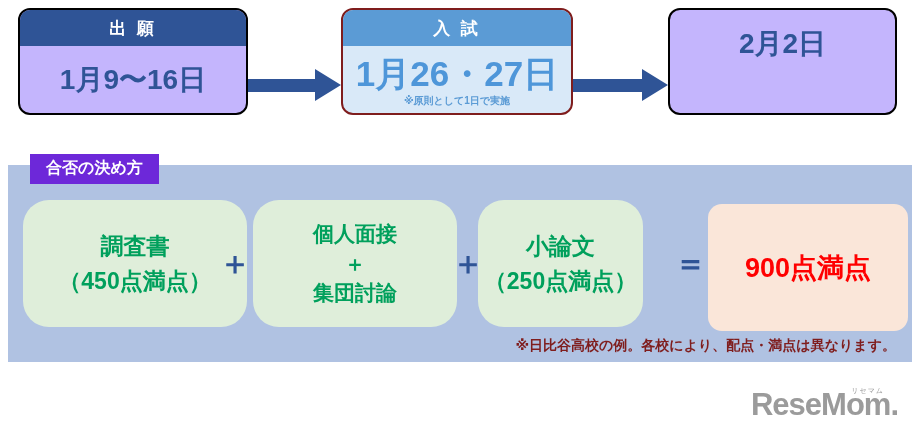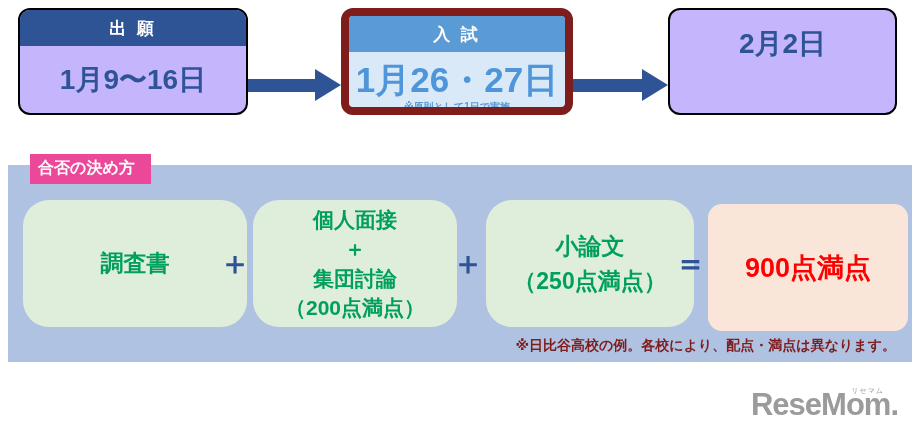--- a/index.html
+++ b/index.html
@@ -2,21 +2,21 @@
 <html><head>
 <meta charset="utf-8">
 <style>
   html,body{margin:0;padding:0;background:#ffffff;}
   body{font-family:"Liberation Sans","DejaVu Sans",sans-serif;}
   .stage{position:relative;width:920px;height:432px;background:#ffffff;overflow:hidden;}
 
   
   .tbox{position:absolute;top:8px;height:107px;border-radius:12px;overflow:hidden;box-sizing:border-box;}
   .tbox.navy{border:2px solid #000000;background:#c4b5fd;}
-  .tbox.light{border:8px solid #7f1d1d;background:#D9E9F8;}
+  .tbox.light{border:2px solid #7f1d1d;background:#D9E9F8;}
   .tbox .thead{height:36px;display:flex;align-items:center;justify-content:center;
     color:#ffffff;font-weight:bold;font-size:17px;letter-spacing:3px;}
   .tbox.navy .thead{background:#2F5496;}
   .tbox.light .thead{background:#5B9BD5;}
   .tbox .tbody{height:69px;display:flex;flex-direction:column;align-items:center;justify-content:center;line-height:1.15;}
   .tbox .tdate{font-weight:bold;font-size:28px;}
   .tbox.navy .tdate{color:#2F5496;}
   .tbox.light .tdate{color:#4E96D9;font-size:35px;}
   .tbox .tnote{font-size:10px;font-weight:bold;color:#5B9BD5;margin-top:1px;}
 
@@ -28,29 +28,29 @@
   .arrow-bar{position:absolute;top:79px;height:13px;background:#2F5496;}
   .arrow-head{position:absolute;top:69px;width:0;height:0;
     border-top:16px solid transparent;border-bottom:16px solid transparent;border-left:26px solid #2F5496;}
   #arrow1-bar{left:248px;width:68px;}
   #arrow1-head{left:315px;}
   #arrow2-bar{left:573px;width:70px;}
   #arrow2-head{left:642px;}
 
   
   .panel{position:absolute;left:8px;top:165px;width:904px;height:197px;background:#B0C2E2;}
-  .red-label{position:absolute;left:30px;top:154px;background:#ec4899;color:#ffffff;
-    font-weight:bold;font-size:16px;padding:4px 16px 5px 8px;z-index:3;}
+  .red-label{position:absolute;left:30px;top:154px;background:#6d28d9;color:#ffffff;
+    font-weight:bold;font-size:16px;padding:4px 16px 5px 16px;z-index:3;}
 
   .gbox{position:absolute;top:200px;height:127px;border-radius:26px;background:#DFEEDA;
     display:flex;flex-direction:column;align-items:center;justify-content:center;
     color:#00A05C;font-weight:bold;text-align:center;z-index:2;}
   #gbox-a{left:23px;width:224px;font-size:23px;line-height:1.5;}
   #gbox-b{left:253px;width:204px;font-size:21px;line-height:1.4;}
-  #gbox-c{left:478px;width:208px;font-size:23px;line-height:1.5;margin-left:8px;}
+  #gbox-c{left:478px;width:165px;font-size:23px;line-height:1.5;}
   .totalbox{position:absolute;top:204px;height:127px;border-radius:14px;background:#FAE6D9;
     display:flex;align-items:center;justify-content:center;z-index:2;}
   #gbox-total{left:708px;width:200px;}
   #gbox-total .total-text{color:#FF0000;font-weight:bold;font-size:27px;}
 
   .op{position:absolute;top:200px;height:127px;display:flex;align-items:center;justify-content:center;
     color:#2F5496;font-weight:bold;font-size:32px;z-index:2;}
   #op-plus-1{left:215px;width:40px;}
   #op-plus-2{left:450px;width:36px;}
   #op-equals{left:671px;width:39px;}
@@ -93,29 +93,29 @@
     <div class="tbody">
       <div class="tdate">2月2日</div>
     </div>
   </div>
 
   <div class="panel"></div>
   <div class="red-label">合否の決め方</div>
 
   <div class="gbox" id="gbox-a">
     <div>調査書</div>
+    <div>（450点満点）</div>
   </div>
 
   <div class="op" id="op-plus-1">＋</div>
 
   <div class="gbox" id="gbox-b">
     <div>個人面接</div>
     <div>＋</div>
     <div>集団討論</div>
-    <div>（200点満点）</div>
   </div>
 
   <div class="op" id="op-plus-2">＋</div>
 
   <div class="gbox" id="gbox-c">
     <div>小論文</div>
     <div>（250点満点）</div>
   </div>
 
   <div class="op" id="op-equals">＝</div>

